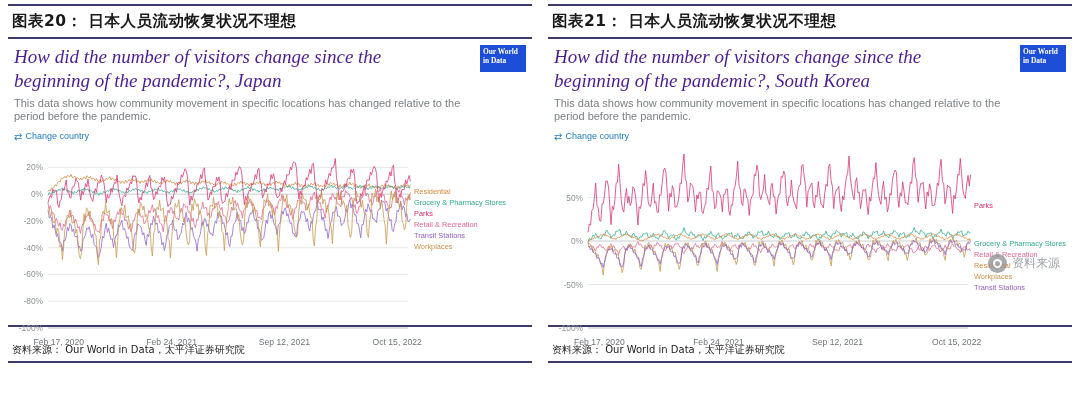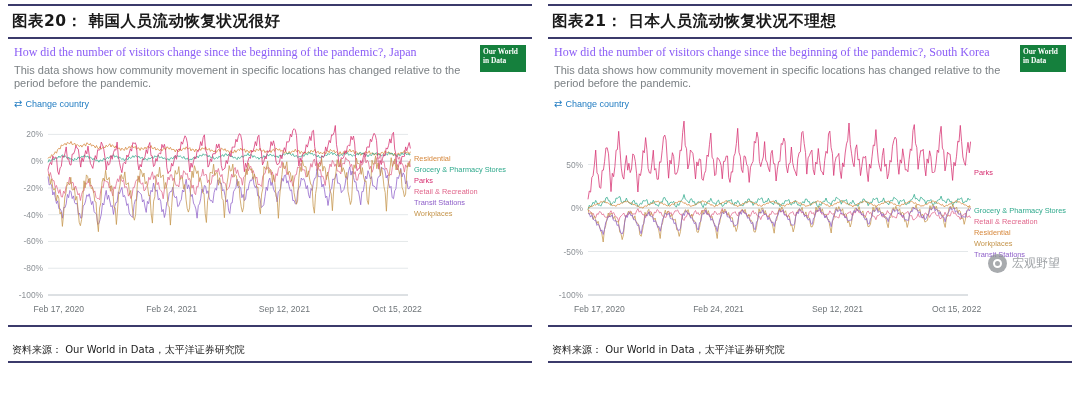--- a/index.html
+++ b/index.html
@@ -3,44 +3,44 @@
 <meta charset="utf-8">
 <style>
   html,body{margin:0;padding:0;}
   body{width:1080px;height:409px;background:#ffffff;font-family:"Liberation Sans",sans-serif;overflow:hidden;}
   .wrap{display:flex;width:1080px;height:409px;}
   .panel{width:540px;height:409px;box-sizing:border-box;padding:4px 8px 4px 8px;position:relative;}
   .rule{height:2px;background:#3b3a6b;width:100%;}
   .rule.top{margin-bottom:0;}
   .cn-title{font-family:"DejaVu Sans","Liberation Sans",sans-serif;font-weight:bold;font-size:15.5px;color:#1a1a1a;padding:5px 2px 5px 4px;letter-spacing:.5px;white-space:nowrap;}
   .card{position:relative;height:286px;}
-  .owid-title{font-family:"Liberation Serif",serif;font-size:12px;color:#8b5cf6;line-height:1.25;padding:6px 70px 0 6px;}
+  .owid-title{font-family:"Liberation Serif",serif;font-size:19px;color:#4c1d95;line-height:1.25;padding:6px 70px 0 6px;font-style:italic;}
   .owid-sub{font-size:11px;color:#7b8084;padding:4px 70px 0 6px;line-height:1.2;}
-  .owid-logo{position:absolute;right:6px;top:6px;width:46px;height:27px;background:#15803d;color:#fff;font-size:7.4px;font-weight:bold;line-height:1.25;padding:2px 3px;box-sizing:border-box;font-family:"Liberation Serif",serif;}
+  .owid-logo{position:absolute;right:6px;top:6px;width:46px;height:27px;background:#1d4ed8;color:#fff;font-size:7.4px;font-weight:bold;line-height:1.25;padding:2px 3px;box-sizing:border-box;font-family:"Liberation Serif",serif;}
   .change-country{color:#1f7bc1;font-size:9px;padding:8px 0 0 6px;display:flex;align-items:center;gap:3px;}
   .cc-ico{font-size:10px;color:#1f7bc1;}
   .plot{position:relative;margin-top:4px;height:208px;}
   .plot svg{display:block;}
   .src{font-family:"DejaVu Sans","Liberation Sans",sans-serif;font-size:10px;color:#1a1a1a;padding:16px 2px 4px 4px;white-space:nowrap;}
   .wm{position:absolute;right:12px;bottom:52px;display:flex;align-items:center;gap:5px;opacity:.75;}
   .wm-circle{width:19px;height:19px;border-radius:50%;background:#8b8f94;position:relative;}
   .wm-circle:after{content:"";position:absolute;left:5px;top:5px;width:9px;height:9px;border-radius:50%;border:2px solid #fff;box-sizing:border-box;}
   .wm-text{font-family:"DejaVu Sans","Liberation Sans",sans-serif;font-size:12px;color:#7d8287;}
   .legend-label{font-size:7.4px;font-family:"Liberation Sans",sans-serif;}
   .axis-label{font-size:8.4px;fill:#8c9196;font-family:"Liberation Sans",sans-serif;}
   .axis-label-x{font-size:8.6px;fill:#6e7478;font-family:"Liberation Sans",sans-serif;}
 </style>
 </head>
 <body>
 
 <div class="wrap">
 
   <div class="panel">
     <div class="rule top"></div>
-    <div class="cn-title">图表20： 韩国人员流动恢复状况很好</div>
+    <div class="cn-title">图表20： 日本人员流动恢复状况不理想</div>
     <div class="rule"></div>
     <div class="card">
       <div class="owid-title">How did the number of visitors change since the beginning of the pandemic?, Japan</div>
       <div class="owid-logo">
         <div>Our World</div>
         <div>in Data</div>
       </div>
       <div class="owid-sub">This data shows how community movement in specific locations has changed relative to the period before the pandemic.</div>
       <div class="change-country">
         <span class="cc-ico">⇄</span>
@@ -126,21 +126,21 @@
             <text x="426" y="62" class="legend-label" fill="#d62d6f">Parks</text>
             <text x="426" y="100" class="legend-label" fill="#2fa98c">Grocery &amp; Pharmacy Stores</text>
             <text x="426" y="111" class="legend-label" fill="#e0658a">Retail &amp; Recreation</text>
             <text x="426" y="122" class="legend-label" fill="#d6873b">Residential</text>
             <text x="426" y="133" class="legend-label" fill="#c4944a">Workplaces</text>
             <text x="426" y="144" class="legend-label" fill="#8e5fc9">Transit Stations</text>
           </svg>
       </div>
       <div class="wm">
         <span class="wm-circle"></span>
-        <span class="wm-text">宏观野望</span>
+        <span class="wm-text">资料来源</span>
       </div>
     </div>
     <div class="rule"></div>
     <div class="src">资料来源： Our World in Data，太平洋证券研究院</div>
     <div class="rule"></div>
   </div>
 
 </div>
 
 </body></html>

